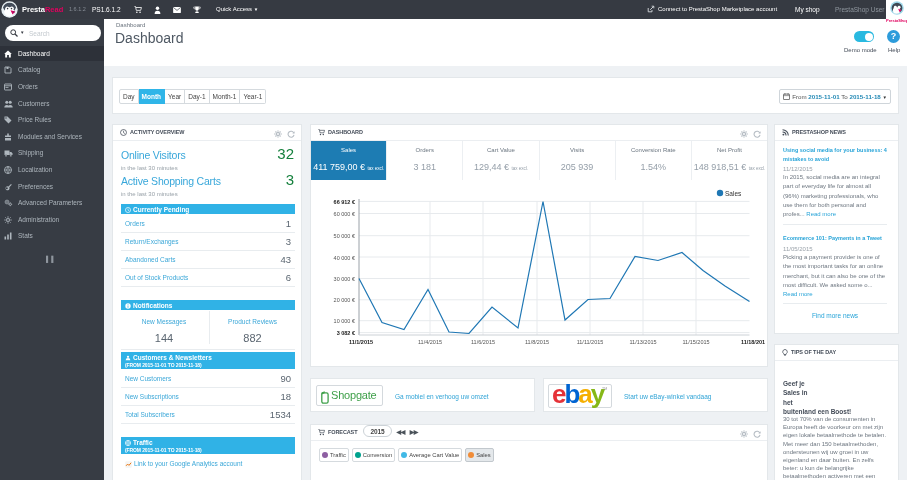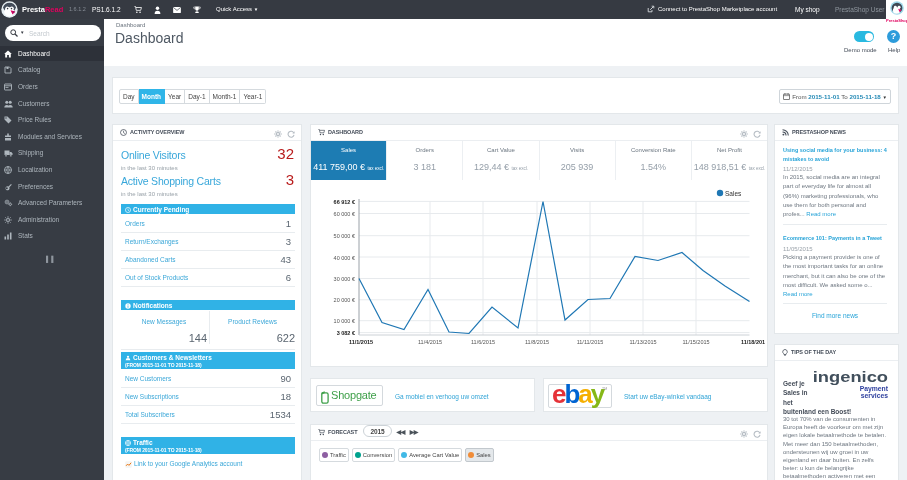--- a/index.html
+++ b/index.html
@@ -29,30 +29,30 @@
 
 .panel { position:absolute; background:#fff; border:1px solid #e3e7ea; }
 .phead { height:16px; line-height:15px; border-bottom:1px solid #ebeef1; font-size:5.5px; letter-spacing:-0.1px; font-weight:bold; color:#454d59; padding-left:7px; position:relative; }
 .phead svg.hico { vertical-align:-1.5px; margin-right:3px; }
 .ptools { position:absolute; right:6px; top:4px; }
 .ptools svg { margin-left:5px; }
 
 #act { left:8px; top:105px; width:190px; height:376px; }
 .bigrow { position:absolute; left:8px; width:174px; }
 .bigrow .lab { font-size:10.5px; color:#38a7da; letter-spacing:-0.2px; }
-.bigrow .num { position:absolute; right:1px; top:0; font-size:15px; color:#b91c1c; }
+.bigrow .num { position:absolute; right:1px; top:0; font-size:15px; color:#15803d; }
 .bigrow .sub { font-size:6px; color:#98a1a8; margin-top:2px; }
 .bluebar { position:absolute; left:8px; width:174px; background:#30b2e6; color:#fff; font-weight:bold; font-size:6.5px; padding:2px 4px 1px 4px; }
 .bluebar .sub2 { font-weight:bold; font-size:5px; margin-top:1px; letter-spacing:-0.1px; }
 .trow { position:absolute; left:8px; width:174px; height:18px; border-bottom:1px solid #e8ecef; font-size:6.5px; line-height:18px; }
 .trow .l { color:#3ba7d8; padding-left:4px; }
 .trow .r { position:absolute; right:4px; top:0; font-size:9.5px; color:#5a6570; }
 .ncol { position:absolute; width:86px; text-align:center; }
 .ncol .h { font-size:6.5px; color:#3ba7d8; margin-top:7px; }
-.ncol .v { font-size:11px; color:#5a6570; margin-top:7px;text-align:right; }
+.ncol .v { font-size:11px; color:#5a6570; margin-top:7px; }
 
 #dash { left:206px; top:105px; width:458px; height:243px; }
 .kpis { position:absolute; left:0; top:16px; width:456px; height:39px; display:flex; }
 .kpi { flex:1; border-right:1px solid #eceff2; text-align:center; position:relative; }
 .kpi:last-child { border-right:none; }
 .kpi .t { font-size:6px; color:#6b7680; margin-top:6px; }
 .kpi .v { font-size:9px; color:#949ea8; margin-top:9px; white-space:nowrap; }
 .kpi .v small { font-size:4.5px; }
 .kpi.on { background:#1d7cb3; }
 .kpi.on .t, .kpi.on .v { color:#fff; }
@@ -297,21 +297,21 @@
           <circle cx="4" cy="4" r="3.6" fill="#fff"></circle>
           <rect x="3.5" y="1.7" width="1" height="1.2" fill="#30b2e6"></rect>
           <rect x="3.5" y="3.4" width="1" height="3" fill="#30b2e6"></rect>
         </svg>Notifications</div>
     <div class="ncol" style="left:8px; top:186px;">
         <div class="h">New Messages</div>
         <div class="v">144</div>
       </div>
     <div class="ncol" style="left:96px; top:186px; border-left:1px solid #e8ecef;">
         <div class="h">Product Reviews</div>
-        <div class="v">622</div>
+        <div class="v">882</div>
       </div>
     <div style="position:absolute; left:8px; top:224px; width:174px; border-top:1px solid #e8ecef;"></div>
     <div class="bluebar" style="top:227px;"><svg width="6" height="6" viewBox="0 0 9 8" style="vertical-align:-1px; margin-right:2px;">
           <circle cx="4.5" cy="2.2" r="1.7" fill="#fff"></circle>
           <path d="M1 7.5 a3.5 3.5 0 0 1 7 0 z" fill="#fff"></path>
         </svg>Customers &amp; Newsletters<div class="sub2">(FROM 2015-11-01 TO 2015-11-18)</div></div>
     <div class="trow" style="top:245px;"><span class="l">New Customers</span><span class="r">90</span></div>
     <div class="trow" style="top:263px;"><span class="l">New Subscriptions</span><span class="r">18</span></div>
     <div class="trow" style="top:281px;"><span class="l">Total Subscribers</span><span class="r">1534</span></div>
     <div class="bluebar" style="top:312px;"><svg width="6" height="6" viewBox="0 0 8 8" style="vertical-align:-1px; margin-right:2px;">
@@ -468,19 +468,15 @@
       <div style="text-align:center; font-size:6.5px; color:#28a4d8; margin-top:8px;">Find more news</div>
     </div>
   </div>
 
   <div class="panel" id="tips">
     <div class="phead"><svg class="hico" width="6" height="7" viewBox="0 0 7 8">
           <path d="M3.5 0.5 a2.7 2.7 0 0 1 1.5 4.9 l-0.3 1h-2.4 l-0.3 -1 A2.7 2.7 0 0 1 3.5 0.5" fill="none" stroke="#454d59" stroke-width="0.9"></path>
           <path d="M2.5 7 h2 M2.8 7.8 h1.4" stroke="#454d59" stroke-width="0.7"></path>
         </svg>TIPS OF THE DAY</div>
     <div class="tipshead">Geef je<br>Sales in<br>het<br>buitenland een Boost!</div>
-    <div class="ingen">
-      <div class="word">ingenico</div>
-      <div class="pay">Payment<br>services</div>
-    </div>
     <div class="tipstext">30 tot 70% van de consumenten in Europa heeft de voorkeur om met zijn eigen lokale betaalmethode te betalen. Met meer dan 150 betaalmethoden, ondersteunen wij uw groei in uw eigenland en daar buiten. En zelfs beter: u kun de belangrijke betaalmethoden activeren met een</div>
   </div>
 </div>
 
 </body></html>

